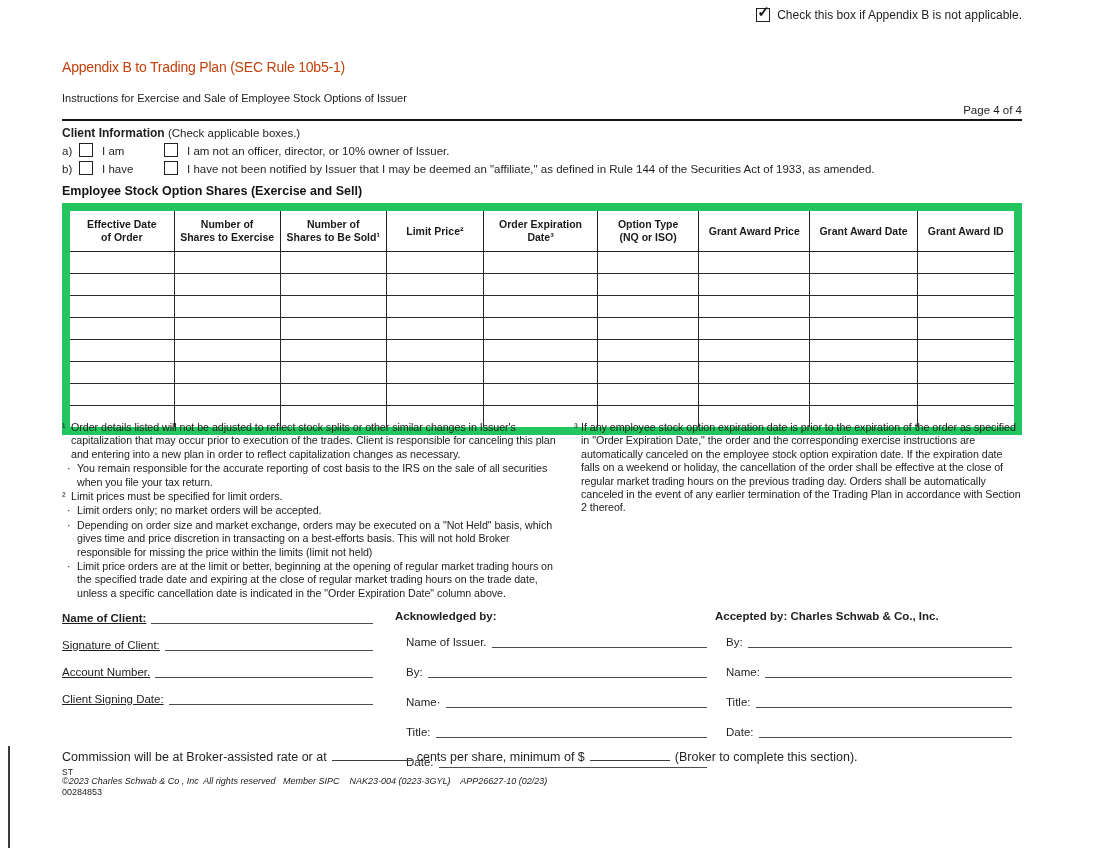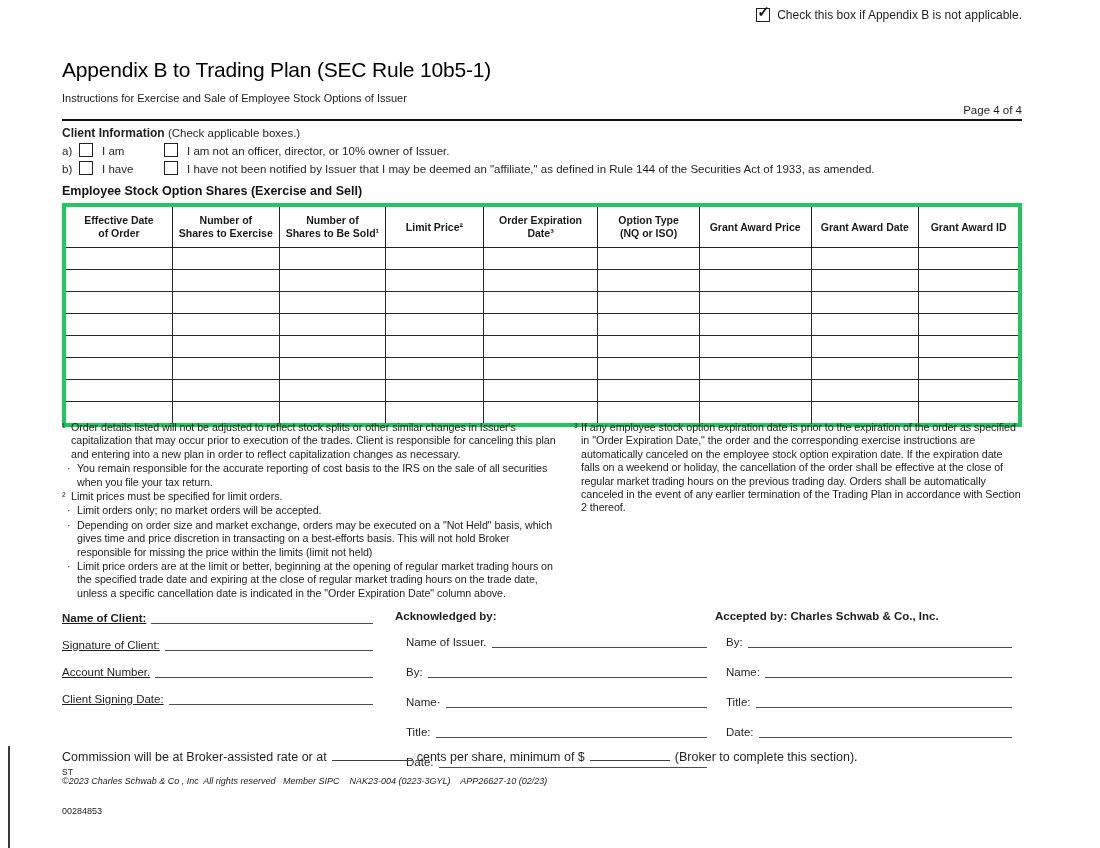--- a/index.html
+++ b/index.html
@@ -6,21 +6,21 @@
   .page{position:relative;width:1100px;height:848px;background:#ffffff;overflow:hidden;
         font-family:"Liberation Sans",sans-serif;color:#1f1f1f;}
   .content{position:absolute;left:62px;top:0;width:960px;height:848px;}
 
   
   .envelope{position:absolute;left:37px;top:22px;font-size:11.5px;color:#1a1a1a;letter-spacing:.1px;}
   .envelope .id{margin-left:9px;}
 
   
   .title-row{position:absolute;left:0;top:58px;width:100%;}
-  .doc-title{font-size:21px;letter-spacing:-.2px;color:#000000;}
+  .doc-title{font-size:14px;letter-spacing:-.2px;color:#c2410c;}
   .na-box{position:absolute;right:0;top:8px;font-size:12px;display:flex;align-items:center;}
   .cb{display:inline-block;width:12px;height:12px;border:1.6px solid #222;background:#fff;position:relative;flex:none;}
   .cb .tick{position:absolute;left:0px;top:-5px;font-size:15px;font-weight:bold;color:#111;line-height:1;}
   .na-box .cb{margin-right:7px;}
   .subtitle{position:absolute;left:0;top:92px;font-size:11px;color:#1d1d1d;}
   .pagenum{position:absolute;right:0;top:104px;font-size:11.5px;}
   .rule{position:absolute;left:0;top:119px;width:100%;border-top:2px solid #141414;}
 
   
   .ci-head{position:absolute;left:0;top:126px;font-size:11.5px;}
@@ -30,21 +30,21 @@
   .ci-row.b{top:162px;}
   .ci-row .pref{width:17px;}
   .ci-row .cb{margin-right:9px;margin-top:-1px;}
   .ci-row .opt1{width:50px;}
   .ci-row .cb2{margin-left:12px;}
   .ci-row .opt2{white-space:nowrap;}
 
   
   .tbl-head{position:absolute;left:0;top:184px;font-size:12.5px;font-weight:bold;color:#141414;}
   table.opt{position:absolute;left:0;top:203px;width:960px;border-collapse:collapse;table-layout:fixed;
-            border:4px solid #22c55e;}
+            border:8px solid #22c55e;}
   table.opt th{border:1.5px solid #222;font-size:10.5px;font-weight:bold;color:#1b1b1b;
                height:40px;text-align:center;vertical-align:middle;white-space:pre-line;line-height:13px;padding:0 2px;}
   table.opt td{border:1.3px solid #2a2a2a;height:21px;padding:0;}
 
   
   .footnotes{position:absolute;left:0;top:421px;width:960px;display:flex;}
   .fn-col{font-size:10.7px;line-height:13.4px;letter-spacing:-.05px;color:#1c1c1c;}
   .fn-col.left{width:497px;margin-right:15px;flex:none;}
   .fn-col.right{flex:1;}
   .fn{display:flex;margin-bottom:1px;}
@@ -64,21 +64,21 @@
   .sig-col.c2 .sig-row,.sig-col.c3 .sig-row{margin-bottom:16px;padding-left:11px;}
   .sig-row .lbl{white-space:nowrap;}
   .sig-row .lbl.b{font-weight:bold;}
   .sigline{flex:1;border-bottom:1.2px solid #4c4c4c;height:11px;margin-left:5px;}
 
   
   .commission{position:absolute;left:0;top:750px;font-size:12.5px;white-space:nowrap;}
   .blank{display:inline-block;width:80px;border-bottom:1.2px solid #3d3d3d;height:10px;margin:0 5px;}
   .foot1{position:absolute;left:0;top:767px;font-size:8.5px;color:#222;}
   .foot2{position:absolute;left:0;top:776px;font-size:9px;color:#222;white-space:pre;font-style:italic;}
-  .foot3{position:absolute;left:0;top:787px;font-size:9px;color:#222;margin-top:19px;}
+  .foot3{position:absolute;left:0;top:787px;font-size:9px;color:#222;}
 
   
   .scanline{position:absolute;left:8px;top:746px;width:2px;height:102px;background:#3c3c3c;}
 </style>
 </head>
 <body>
 
 <div class="page">
 
 

